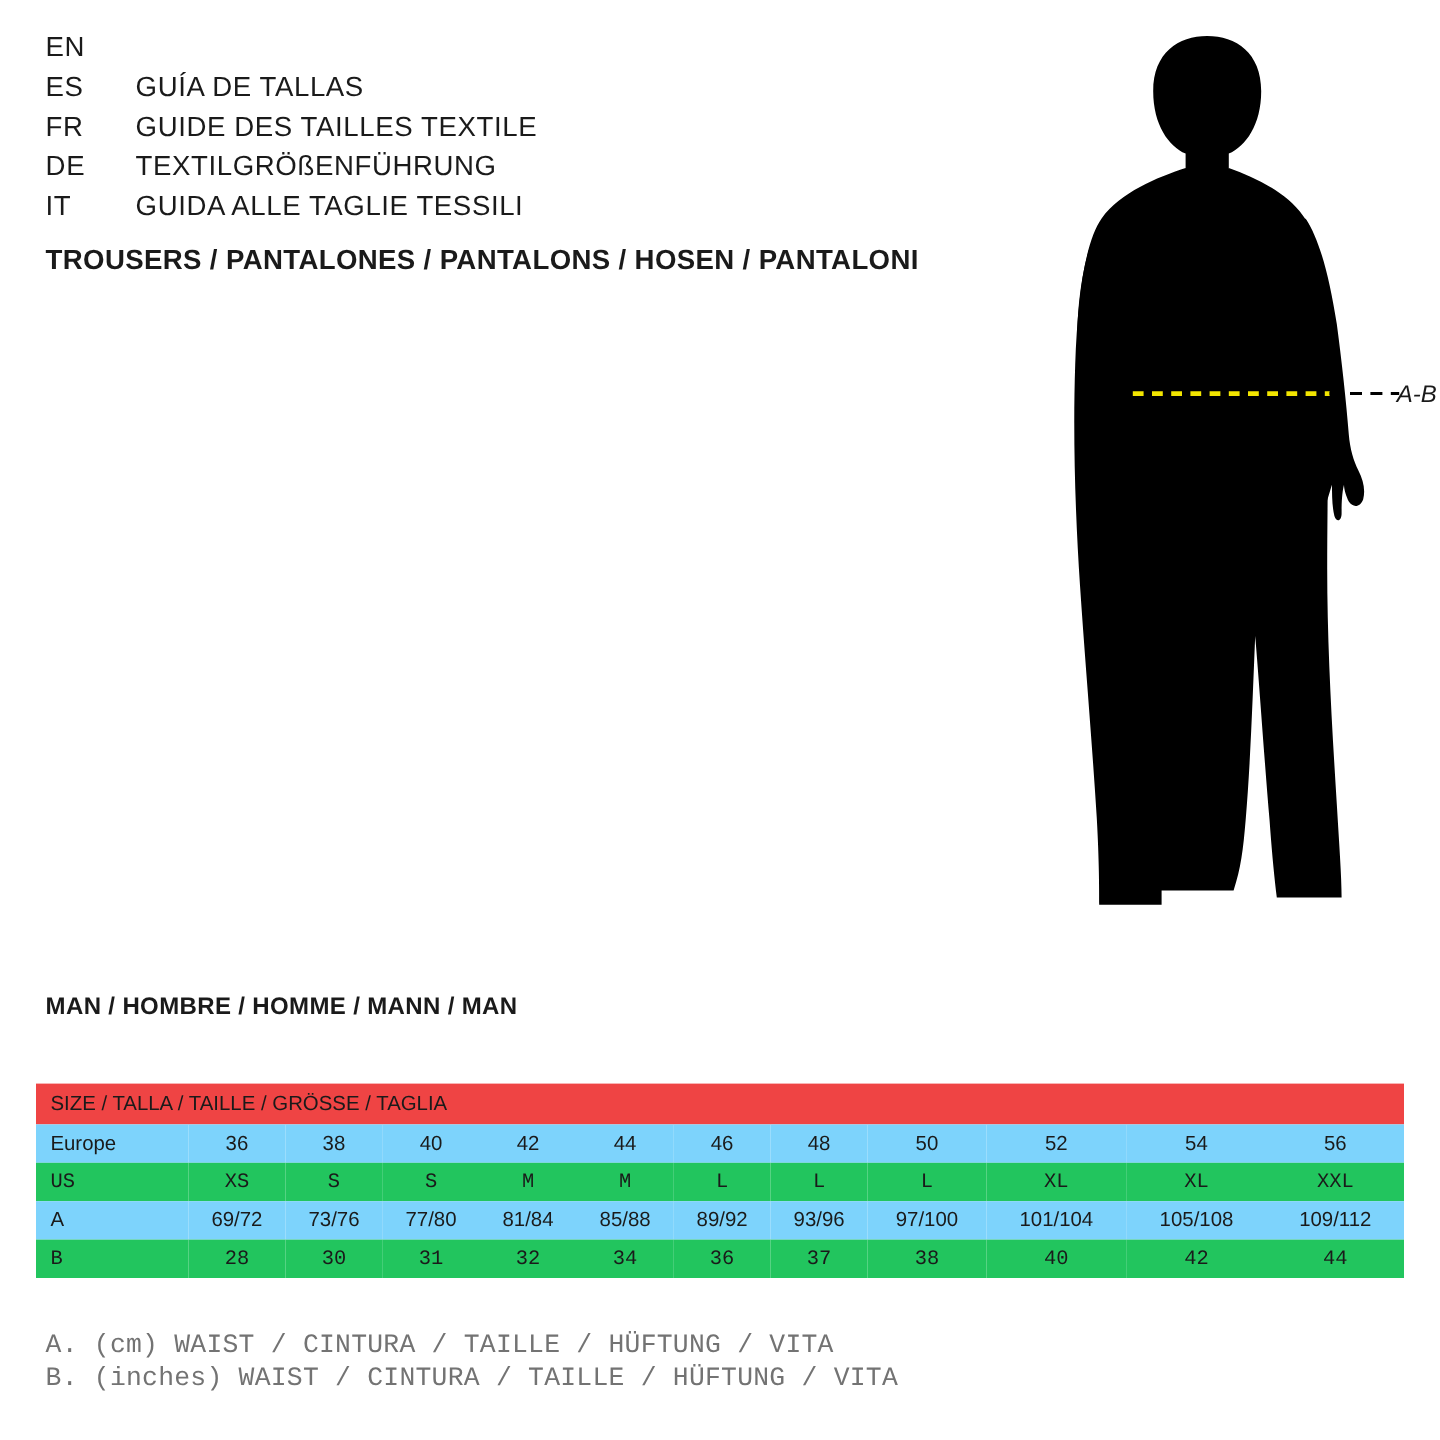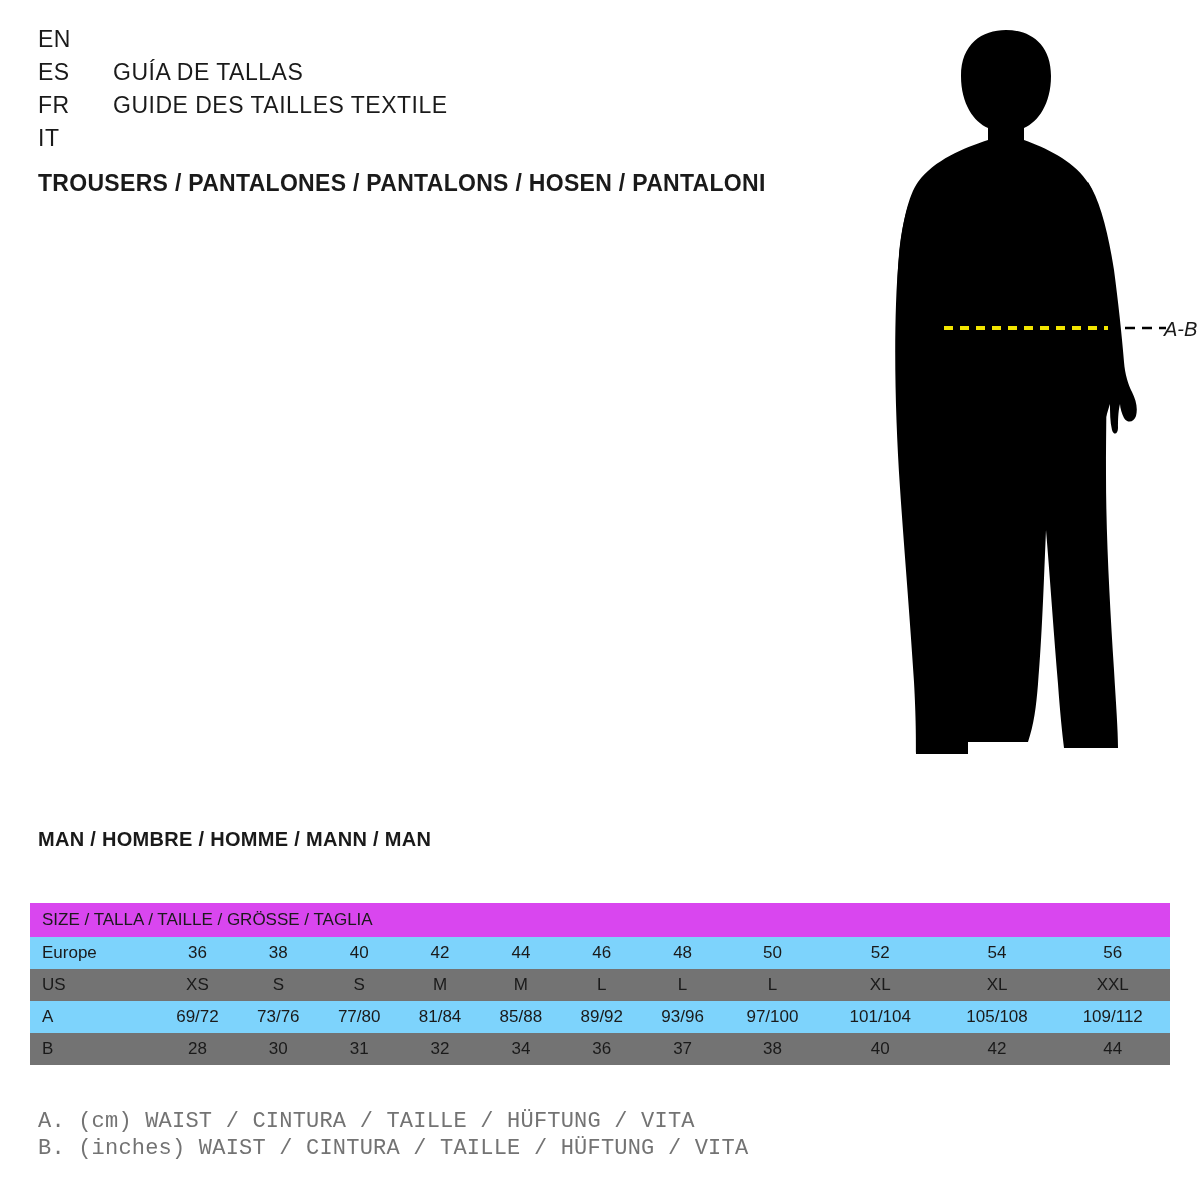--- a/index.html
+++ b/index.html
@@ -77,28 +77,28 @@
     border-collapse: collapse;
     font-size: 17px;
   }
   .size-table th, .size-table td {
     padding: 0;
     height: 32px;
     font-weight: normal;
     color: #1a1a1a;
   }
   .size-table .hdr-row th {
-    background: #d946ef;
+    background: #ef4444;
     text-align: left;
     padding-left: 12px;
     font-size: 17px;
     height: 34px;
   }
   .row-light { background: #7dd3fc; }
-  .row-med { background: #737373; }
+  .row-med { background: #22c55e; font-family: Liberation Mono, monospace; }
   .cell-label {
     text-align: left;
     padding-left: 12px !important;
   }
   .cell-val { text-align: center; }
 
   .footnotes {
     position: absolute;
     left: 38px;
     top: 1108px;
@@ -118,21 +118,26 @@
   </div>
   <div class="lang-row">
     <span class="lang-code">ES</span>
     <span class="lang-text">GUÍA DE TALLAS</span>
   </div>
   <div class="lang-row">
     <span class="lang-code">FR</span>
     <span class="lang-text">GUIDE DES TAILLES TEXTILE</span>
   </div>
   <div class="lang-row">
+    <span class="lang-code">DE</span>
+    <span class="lang-text">TEXTILGRÖßENFÜHRUNG</span>
+  </div>
+  <div class="lang-row">
     <span class="lang-code">IT</span>
+    <span class="lang-text">GUIDA ALLE TAGLIE TESSILI</span>
   </div>
   <div class="garment-line">TROUSERS / PANTALONES / PANTALONS / HOSEN / PANTALONI</div>
 </div>
 
 <div class="figure-area">
   <svg width="370" height="780" viewBox="0 0 370 780" xmlns="http://www.w3.org/2000/svg">
     <g>
 
       <path fill="#000000" d="M105,58 C105,26 126,12 150,12 C174,12 195,26 195,58 C195,86 182,104 168,110 L168,128 C168,128 150,140 132,128 L132,110 C118,104 105,86 105,58 Z"></path>
 

